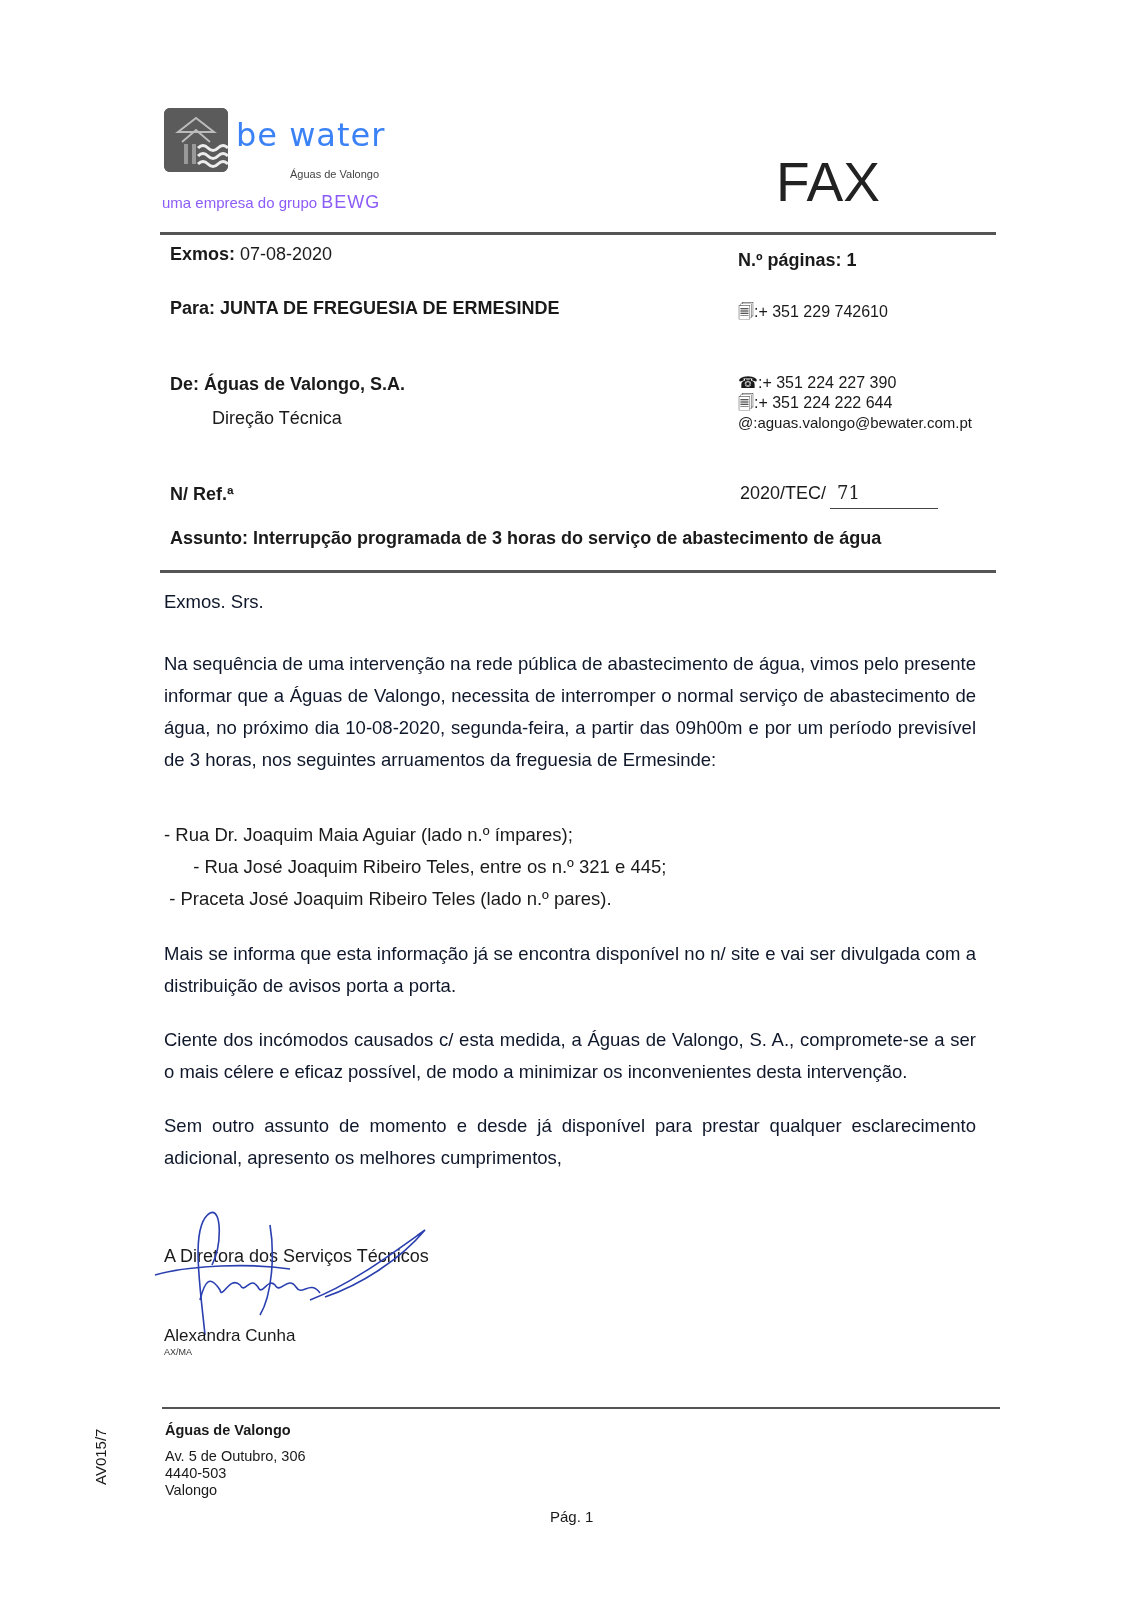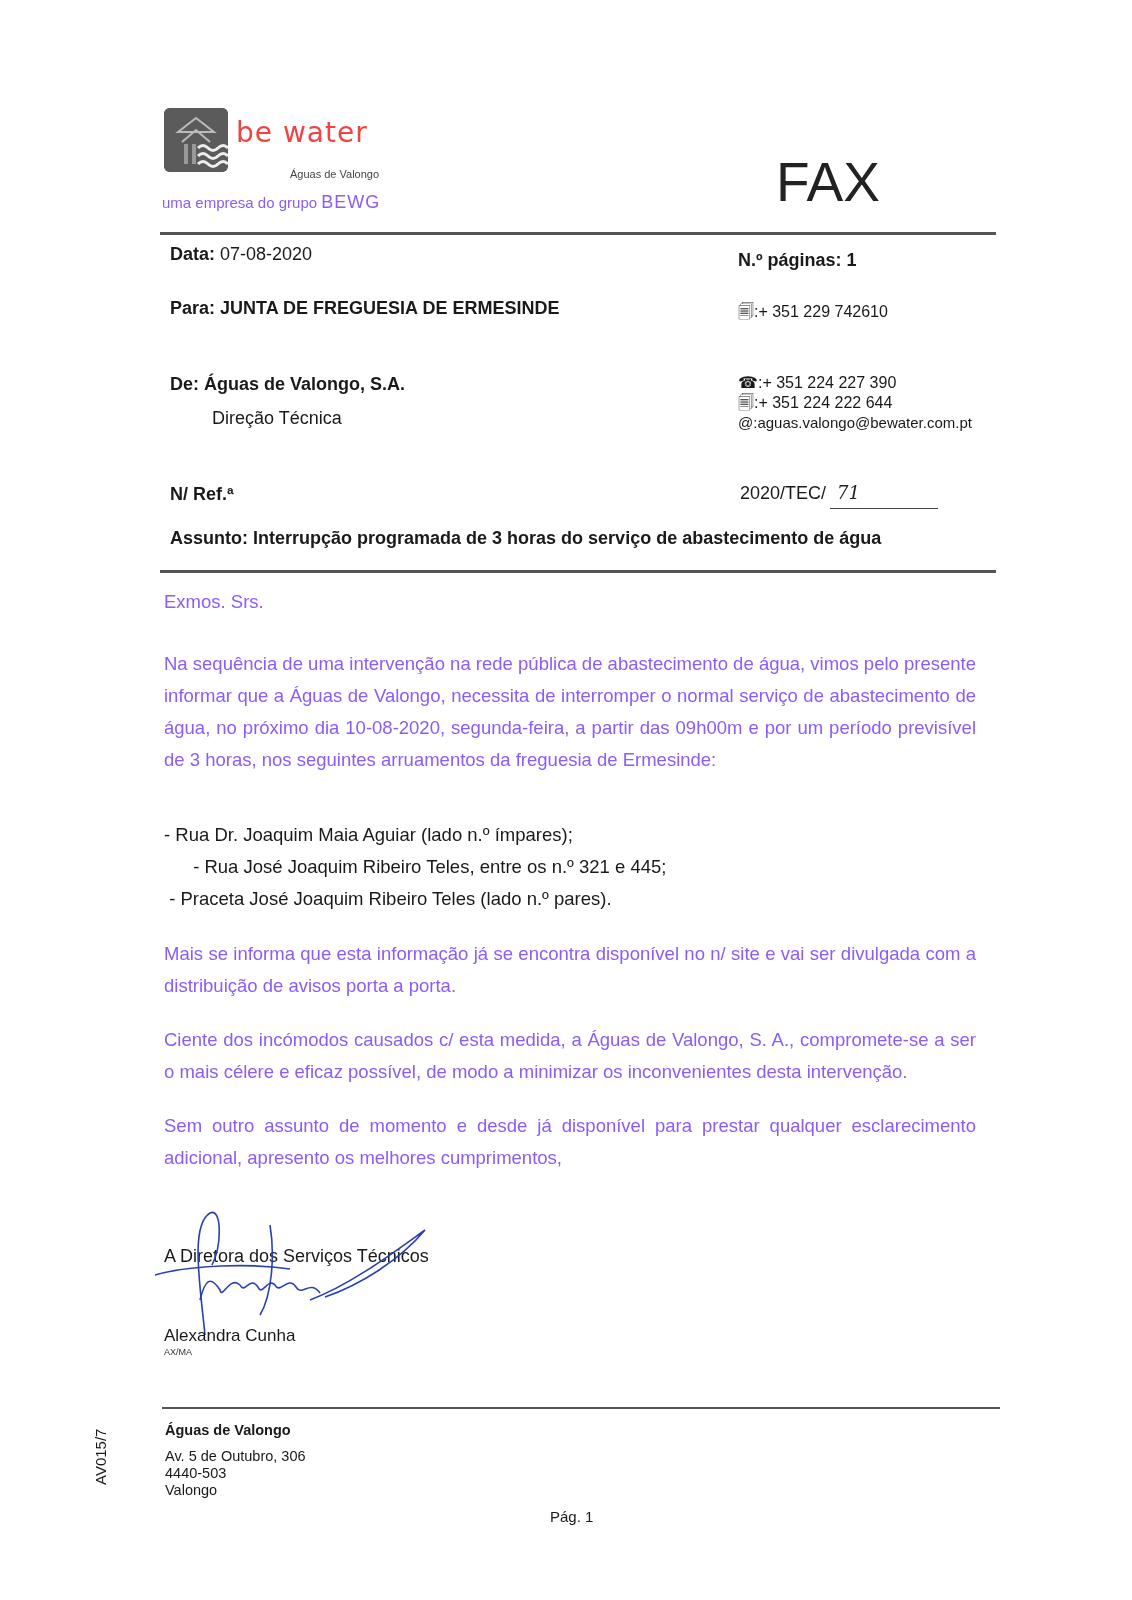--- a/index.html
+++ b/index.html
@@ -1,29 +1,29 @@
 <!DOCTYPE html>
 <html><head>
 <meta charset="utf-8">
 <style>
   html, body { margin: 0; padding: 0; background: #ffffff; }
   body { width: 1132px; height: 1600px; position: relative; overflow: hidden;
          font-family: "Liberation Sans", sans-serif; color: #1a1a1a; }
   .abs { position: absolute; }
   .logo-box { left: 164px; top: 108px; width: 64px; height: 64px; background: #5a5a5a; border-radius: 6px; overflow: hidden; }
-  .logo-text { left: 236px; top: 116px; font-size: 28px; letter-spacing: 1px; color: #ef4444; font-family: "DejaVu Sans", sans-serif; }
+  .logo-text { left: 236px; top: 116px; font-size: 32px; letter-spacing: 1px; color: #3b82f6; font-family: "DejaVu Sans", sans-serif; }
   .logo-sub { left: 290px; top: 168px; font-size: 11px; color: #444; }
   .logo-group { left: 162px; top: 192px; font-size: 15px; color: #8b5cf6; }
   .logo-group .bewg { font-size: 18px; letter-spacing: 1px; }
   .fax { left: 776px; top: 150px; font-size: 55px; color: #222; }
   .rule { left: 160px; width: 836px; height: 3px; background: #555; }
   .lbl { font-weight: bold; }
   .txt { font-size: 18px; }
   .contact { font-size: 16px; line-height: 20px; }
-  .body-p { left: 164px; width: 812px; font-size: 18.5px; line-height: 32px; text-align: justify; color: #8b5cf6; }
+  .body-p { left: 164px; width: 812px; font-size: 18.5px; line-height: 32px; text-align: justify; color: #0f172a; }
   .list-item { font-size: 18.5px; }
   .footer { font-size: 14.5px; line-height: 17px; color: #1a1a1a; }
   .vert { left: 92px; top: 1485px; transform: rotate(-90deg); transform-origin: left top; font-size: 15px; }
   .ref-underline { left: 830px; top: 508px; width: 108px; height: 1px; background: #444; }
 </style>
 </head>
 <body>
 
 <div class="abs logo-box">
   <svg width="64" height="64" viewBox="0 0 64 64">
@@ -41,21 +41,21 @@
 <div class="abs logo-sub">Águas de Valongo</div>
 <div class="abs logo-group">
   <span>uma empresa do grupo</span>
   <span class="bewg">BEWG</span>
 </div>
 <div class="abs fax">FAX</div>
 
 <div class="abs rule" style="top:232px;"></div>
 
 <div class="abs txt" style="left:170px; top:244px;">
-  <span class="lbl">Data:</span>
+  <span class="lbl">Exmos:</span>
   <span>07-08-2020</span>
 </div>
 <div class="abs txt lbl" style="left:738px; top:250px;">
   <span>N.º páginas:</span>
   <span>1</span>
 </div>
 
 <div class="abs txt" style="left:170px; top:298px;">
   <span class="lbl">Para:</span>
   <span class="lbl">JUNTA DE FREGUESIA DE ERMESINDE</span>
@@ -72,21 +72,21 @@
 
 <div class="abs contact" style="left:738px; top:373px;">
   <div><span>☎</span><span>:+ 351 224 227 390</span></div>
   <div><span>🗐</span><span>:+ 351 224 222 644</span></div>
   <div style="font-size:15px;text-align:center;"><span>@</span><span>:aguas.valongo@bewater.com.pt</span></div>
 </div>
 
 <div class="abs txt lbl" style="left:170px; top:484px;">N/ Ref.ª</div>
 <div class="abs txt" style="left:740px; top:482px;">
   <span>2020/TEC/</span>
-  <span style="font-family:'DejaVu Serif',serif; font-style:italic; margin-left:6px; color:#222;">71</span>
+  <span style="font-family:'DejaVu Serif',serif; margin-left:6px; color:#222;">71</span>
 </div>
 <div class="abs ref-underline"></div>
 
 <div class="abs txt lbl" style="left:170px; top:528px;">
   <span>Assunto:</span>
   <span>Interrupção programada de 3 horas do serviço de abastecimento de água</span>
 </div>
 
 <div class="abs rule" style="top:570px;"></div>
 

